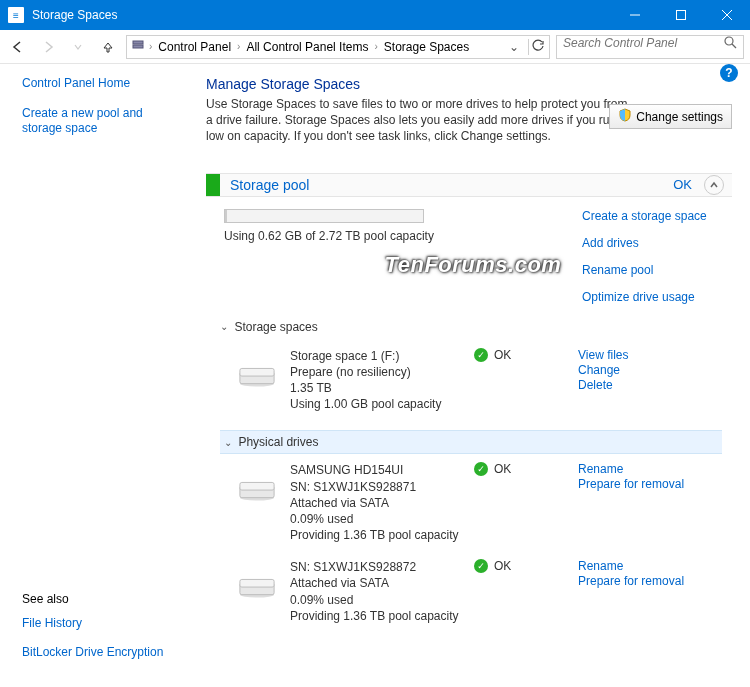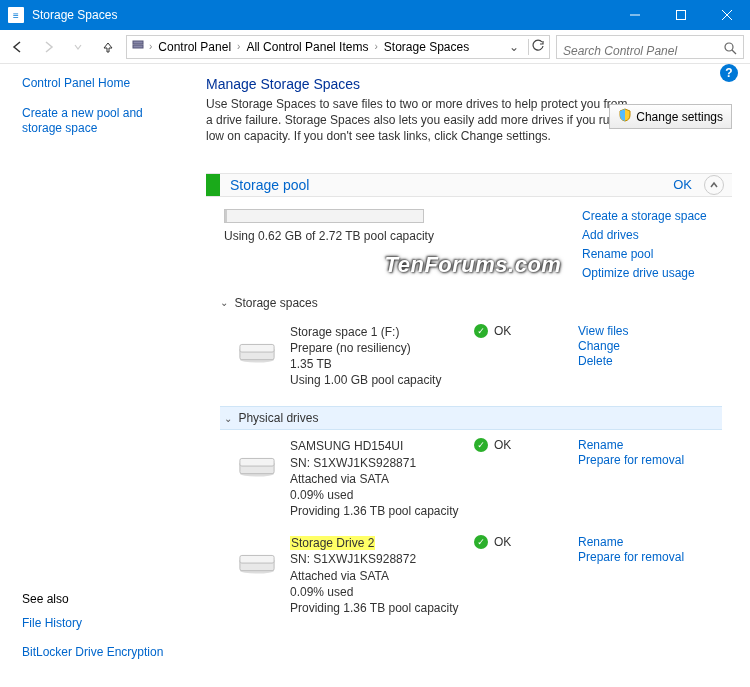--- a/index.html
+++ b/index.html
@@ -11,21 +11,21 @@
 .titlebar .winbtn { width: 46px; height: 30px; display: flex; align-items: center; justify-content: center; cursor: pointer; }
 
 .navbar { height: 34px; border-bottom: 1px solid #e5e5e5; display: flex; align-items: center; padding: 0 6px; gap: 6px; }
 .navbtn { width: 24px; height: 24px; display: flex; align-items: center; justify-content: center; color: #555; cursor: pointer; }
 .navbtn.disabled { color: #bbb; }
 .breadcrumb { flex: 1; display: flex; align-items: center; height: 24px; border: 1px solid #d0d0d0; padding: 0 4px; gap: 4px; font-size: 12px; }
 .breadcrumb .sep { color: #888; font-size: 10px; }
 .breadcrumb span.crumb { cursor: pointer; padding: 0 2px; }
 .breadcrumb .drop { margin-left: auto; color: #555; padding: 0 3px; cursor: pointer; }
 .breadcrumb .refresh { color: #555; padding-left: 3px; cursor: pointer; border-left: 1px solid #d0d0d0; margin-left: 2px; }
-.searchbox { width: 188px; height: 24px; border: 1px solid #d0d0d0; display: flex; align-items: flex-end; padding: 0 6px; }
+.searchbox { width: 188px; height: 24px; border: 1px solid #d0d0d0; display: flex; align-items: flex-start; padding: 0 6px; }
 .searchbox input { flex: 1; border: none; outline: none; font-size: 12px; font-style: italic; color: #777; }
 .searchbox .sicon { color: #555; cursor: pointer; }
 
 .content { display: flex; height: calc(100% - 64px); }
 .sidebar { width: 196px; padding: 12px 12px 12px 22px; display: flex; flex-direction: column; }
 .sidebar a { color: #0066cc; text-decoration: none; font-size: 12px; margin-bottom: 14px; line-height: 1.3; cursor: pointer; }
 .sidebar .spacer { flex: 1; }
 .sidebar .seealso { color: #000; font-size: 12px; margin-bottom: 10px; }
 
 .main { flex: 1; padding: 12px 18px 12px 10px; position: relative; overflow: auto; }
@@ -40,21 +40,21 @@
 .pool-header .pool-name { color: #0066cc; font-size: 14px; padding-left: 10px; flex: 1; }
 .pool-header .pool-status { color: #0066cc; font-size: 13px; padding-right: 12px; }
 .pool-header .collapse { width: 20px; height: 20px; border: 1px solid #ccc; border-radius: 50%; display: flex; align-items: center; justify-content: center; margin-right: 8px; cursor: pointer; color: #666; font-size: 10px; }
 
 .pool-body { padding: 12px 10px 10px 18px; }
 .pool-top { display: flex; }
 .pool-usage { flex: 1; }
 .progress { width: 200px; height: 14px; border: 1px solid #c5c5c5; background: #f3f3f3; margin-bottom: 6px; }
 .progress .fill { height: 100%; background: #ccc; width: 2px; }
 .pool-usage-text { font-size: 12px; color: #333; }
-.pool-links { display: flex; flex-direction: column; gap: 5px; padding-right: 4px; min-width: 140px; }
+.pool-links { display: flex; flex-direction: column; gap: 13px; padding-right: 4px; min-width: 140px; }
 .pool-links a, .item-links a { color: #0066cc; text-decoration: none; font-size: 12px; cursor: pointer; }
 
 .section-hdr { display: flex; align-items: center; gap: 6px; padding: 6px 0; margin-top: 10px; margin-left: -4px; font-size: 12px; color: #333; cursor: pointer; }
 .section-hdr.highlight { background: #e8f3ff; border-top: 1px solid #cfe5f7; border-bottom: 1px solid #cfe5f7; padding: 4px 4px; }
 .section-hdr .chev { font-size: 10px; color: #555; }
 
 .item-row { display: flex; align-items: flex-start; padding: 8px 0 8px 14px; gap: 14px; }
 .drive-icon { width: 38px; margin-top: 18px; }
 .drive-icon svg { width: 38px; height: 22px; }
 .item-info { width: 170px; font-size: 12px; color: #333; line-height: 1.35; }
@@ -249,21 +249,20 @@
 
         <div class="item-row">
           <div class="drive-icon">
             <svg viewBox="0 0 40 22">
                 <ellipse cx="20" cy="18" rx="18" ry="3" fill="#ddd"></ellipse>
                 <rect x="2" y="6" width="36" height="12" rx="2" fill="#e8e8e8" stroke="#bbb"></rect>
                 <rect x="2" y="2" width="36" height="8" rx="2" fill="#f4f4f4" stroke="#bbb"></rect>
               </svg>
           </div>
           <div class="item-info">
-            <div><span class="name hl">Storage Drive 2</span></div>
             <div>SN: S1XWJ1KS928872</div>
             <div>Attached via SATA</div>
             <div>0.09% used</div>
             <div>Providing 1.36 TB pool capacity</div>
           </div>
           <div class="item-status">
             <span class="ok-dot">✓</span>
             <span>OK</span>
           </div>
           <div class="item-links">

